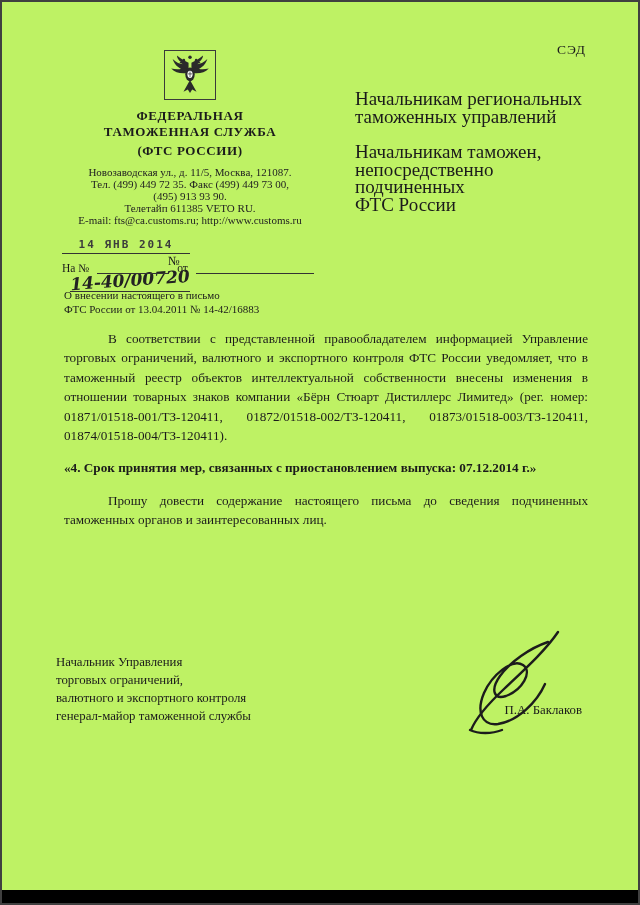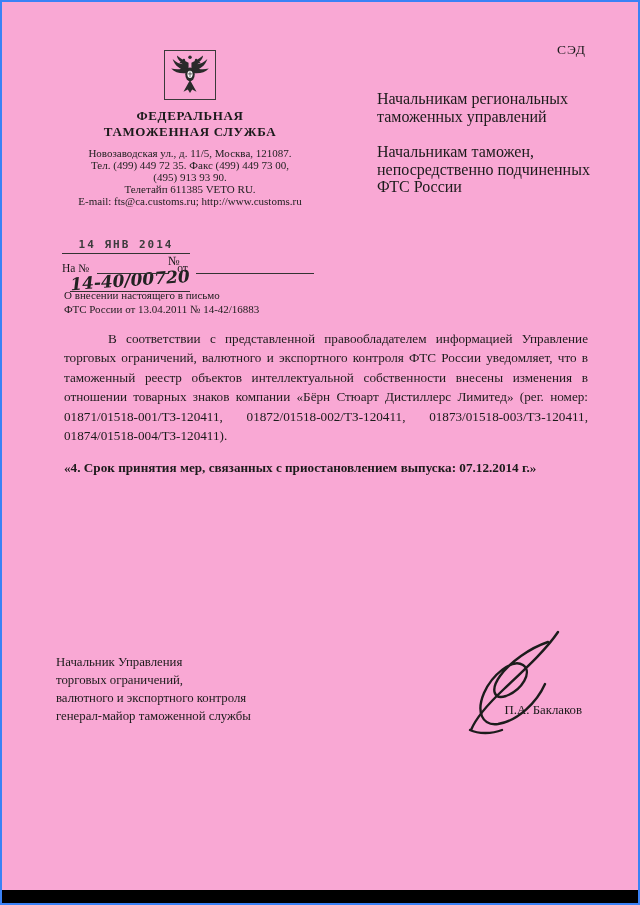--- a/index.html
+++ b/index.html
@@ -1,32 +1,32 @@
 <!DOCTYPE html>
 <html><head>
 <meta charset="utf-8">
 <style>
   html,body { margin:0; padding:0; background:#e8e8e8; }
   .page {
     position:relative; width:640px; height:905px; margin:0 auto;
-    background:#f9a8d4; box-sizing:border-box;
-    border:2px solid #3b82f6; overflow:hidden;
+    background:#bef264; box-sizing:border-box;
+    border:2px solid #404040; overflow:hidden;
     font-family:"Liberation Serif", serif; color:#1b1b1b;
   }
   .sed { position:absolute; top:40px; right:52px; font-size:13.5px; letter-spacing:1px; }
 
   
   .letterhead { position:absolute; top:48px; left:58px; width:260px; text-align:center; }
   .emblem-box { width:50px; height:48px; margin:0 auto 8px auto; border:1.5px solid #3a3a3a;
     display:flex; align-items:center; justify-content:center; }
   .org-name { font-weight:bold; font-size:13px; line-height:16px; letter-spacing:0.6px; }
   .addr { margin-top:7px; font-size:11px; line-height:12px; color:#222; }
 
   
-  .recipients { position:absolute; top:88px; left:375px; width:235px; font-size:16px; line-height:17.5px; }
+  .recipients { position:absolute; top:88px; left:353px; width:235px; font-size:19px; line-height:17.5px; }
   .recip-group { margin-bottom:18px; }
 
   
   .ref-row { position:absolute; top:232px; left:60px; display:flex; align-items:flex-end;flex-direction:column; }
   .stamp-blank { width:128px; border-bottom:1.2px solid #333; text-align:center; padding-bottom:1px; }
   .stamp { font-family:"DejaVu Sans Mono", monospace; font-weight:bold; font-size:11px;
     letter-spacing:2px; color:#3c3c3c; white-space:nowrap; }
   .no-sign { margin:0 10px 0 14px; font-size:12.5px; }
   .num-blank { width:120px; border-bottom:1.2px solid #333; text-align:center; height:22px; }
   .handwritten { display:inline-block; font-family:"DejaVu Serif", serif; font-style:italic;
@@ -75,20 +75,21 @@
           <ellipse cx="30" cy="28" rx="6.5" ry="9.5"></ellipse>
           <path d="M30 36 L 21 52 L 27 49 L 30 54 L 33 49 L 39 52 Z"></path>
         </g>
         <ellipse cx="30" cy="28" rx="3.6" ry="5" fill="#ffffff"></ellipse>
         <path d="M30 24 l0 8 M27 27.5 l6 0" stroke="#2a2a2a" stroke-width="1" fill="none"></path>
       </svg>
     </div>
     <div class="org-name">
       <div>ФЕДЕРАЛЬНАЯ</div>
       <div>ТАМОЖЕННАЯ СЛУЖБА</div>
+      <div style="margin-top:3px">(ФТС РОССИИ)</div>
     </div>
     <div class="addr">
       <div>Новозаводская ул., д. 11/5, Москва, 121087.</div>
       <div>Тел. (499) 449 72 35. Факс (499) 449 73 00,</div>
       <div>(495) 913 93 90.</div>
       <div>Телетайп 611385 VETO RU.</div>
       <div>E-mail: fts@ca.customs.ru; http://www.customs.ru</div>
     </div>
   </div>
 
@@ -122,20 +123,21 @@
   </div>
 
   <div class="subject">
     <div>О внесении настоящего в письмо</div>
     <div>ФТС России от 13.04.2011 № 14-42/16883</div>
   </div>
 
   <div class="body-text">
     <p>В соответствии с представленной правообладателем информацией Управление торговых ограничений, валютного и экспортного контроля ФТС России уведомляет, что в таможенный реестр объектов интеллектуальной собственности внесены изменения в отношении товарных знаков компании «Бёрн Стюарт Дистиллерс Лимитед» (рег. номер: 01871/01518-001/ТЗ-120411, 01872/01518-002/ТЗ-120411, 01873/01518-003/ТЗ-120411, 01874/01518-004/ТЗ-120411).</p>
     <p class="para-bold">«4. Срок принятия мер, связанных с приостановлением выпуска: 07.12.2014 г.»</p>
+    <p>Прошу довести содержание настоящего письма до сведения подчиненных таможенных органов и заинтересованных лиц.</p>
   </div>
 
   <div class="sig-block">
     <div>Начальник Управления</div>
     <div>торговых ограничений,</div>
     <div>валютного и экспортного контроля</div>
     <div>генерал-майор таможенной службы</div>
   </div>
 
   <div class="sig-flourish">

